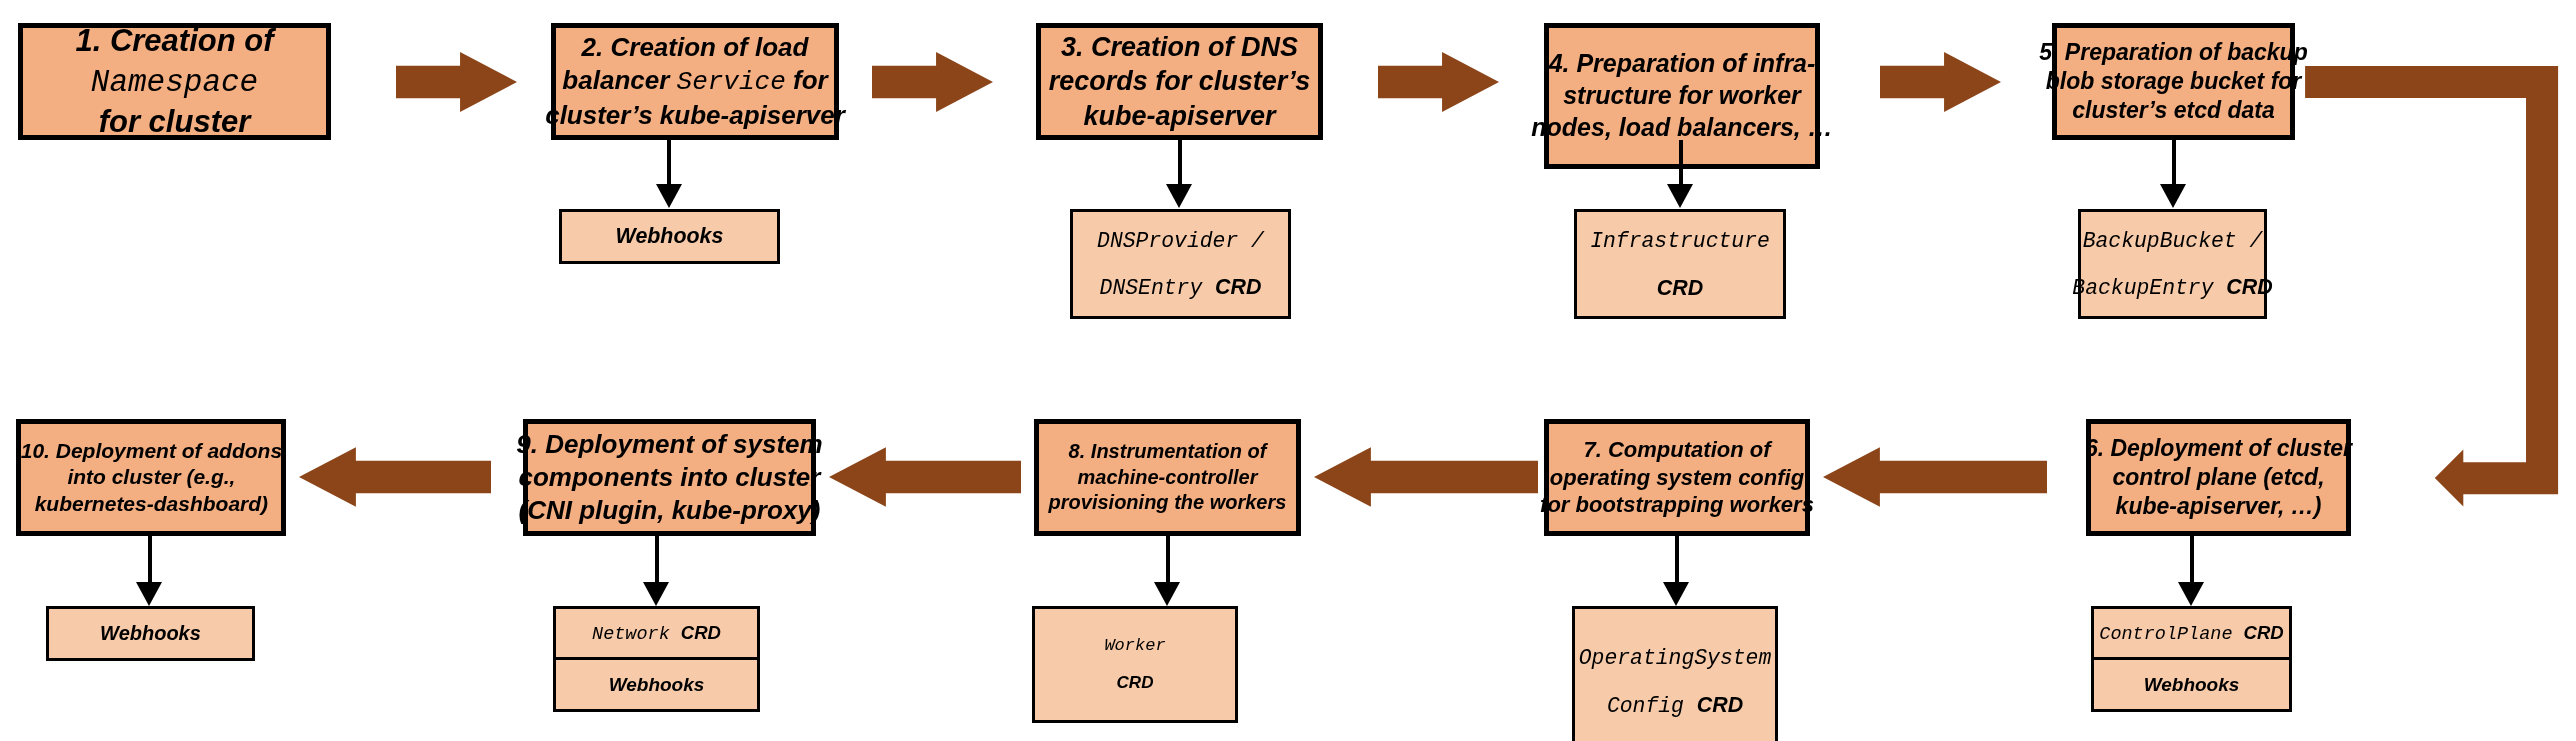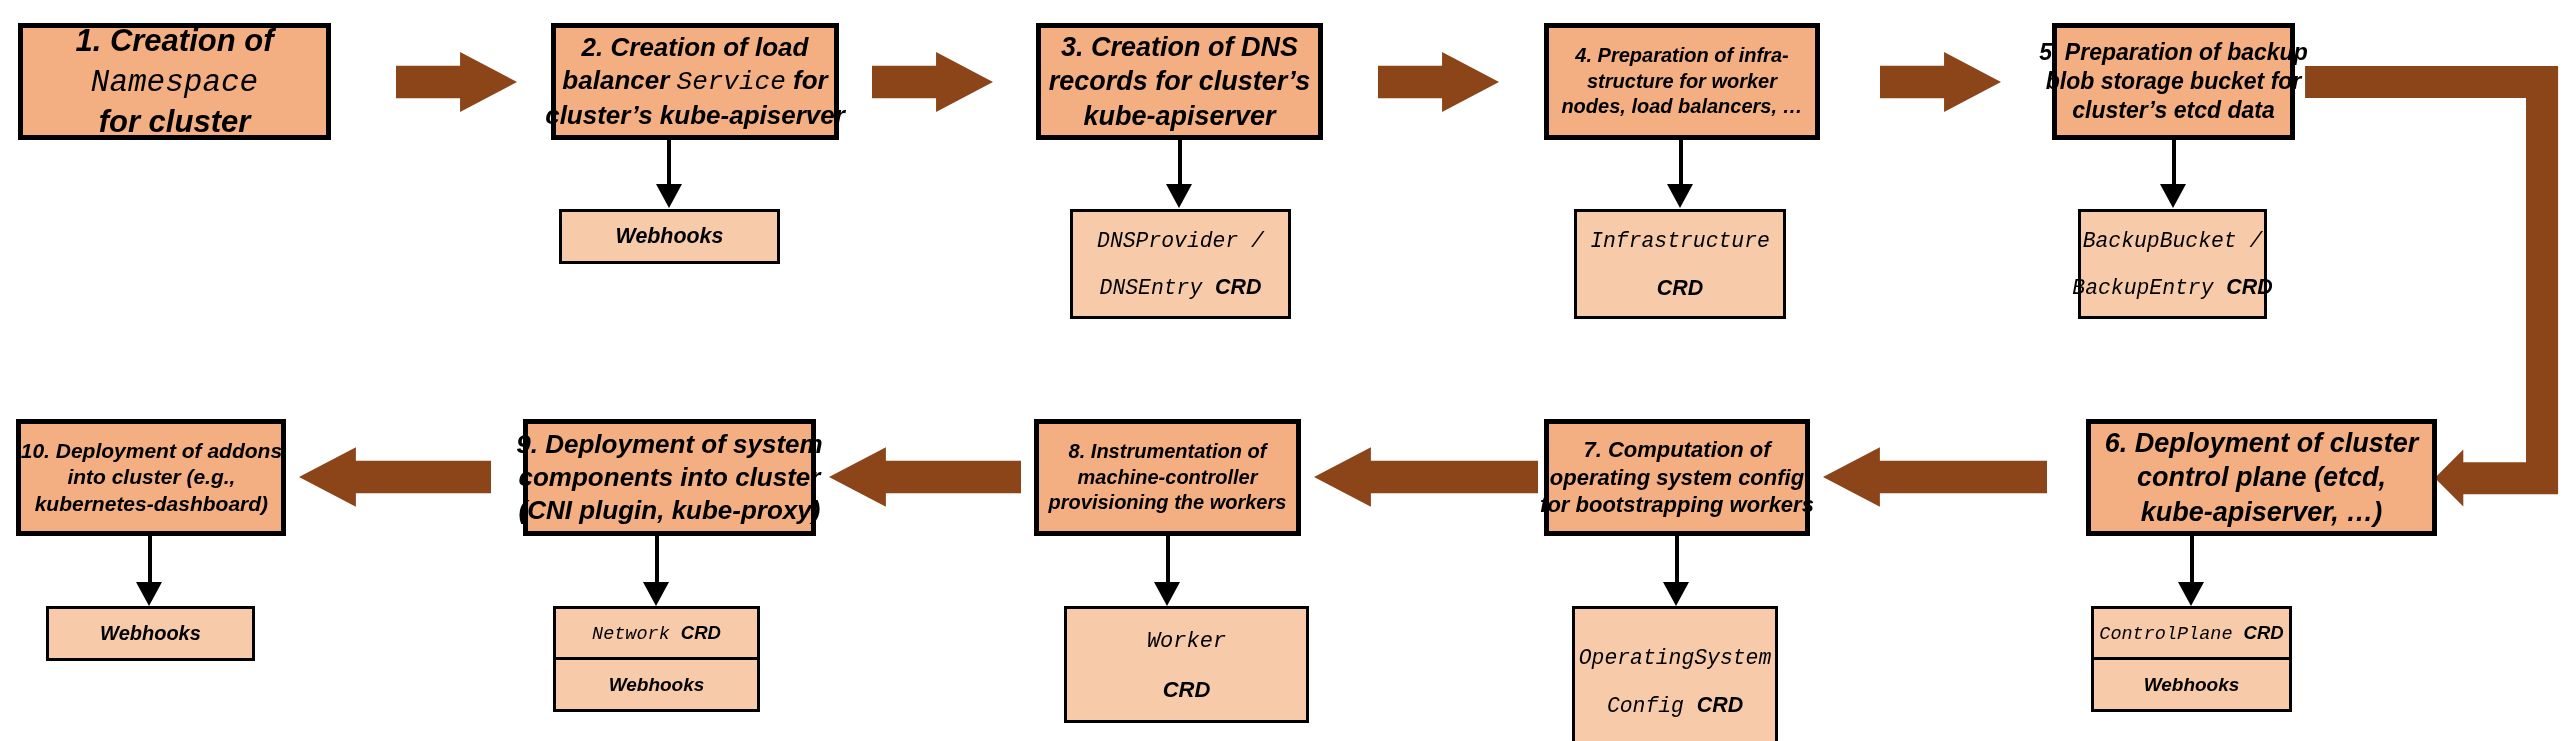--- a/index.html
+++ b/index.html
@@ -103,21 +103,21 @@
   <div class="vhead" style="left:1166px;top:184px"></div>
   <div class="sub tall" style="left:1070px;top:209px;width:221px;height:110px;font-size:21.4px">
     <div class="inner"><span class="mono">DNSProvider /
 DNSEntry </span><span class="crd">CRD</span></div>
   </div>
 
   <svg class="arrow" style="left:1378px;top:52px" width="121" height="60" viewBox="0 0 170 84">
     <polygon points="0,19 90,19 90,0 170,42 90,84 90,65 0,65"></polygon>
   </svg>
 
-  <div class="step" style="left:1544px;top:23px;width:276px;height:117px;font-size:20px">
+  <div class="step" style="left:1544px;top:23px;width:276px;height:146px;font-size:25px">
     <div class="title"><span>4. Preparation of infra-
 structure for worker
 nodes, load balancers, …</span></div>
   </div>
   <div class="vline" style="left:1679px;top:140px;height:46px"></div>
   <div class="vhead" style="left:1667px;top:184px"></div>
   <div class="sub tall" style="left:1574px;top:209px;width:212px;height:110px;font-size:21.4px">
     <div class="inner"><span class="mono">Infrastructure
 </span><span class="crd">CRD</span></div>
   </div>
@@ -135,21 +135,21 @@
   <div class="vhead" style="left:2160px;top:184px"></div>
   <div class="sub tall" style="left:2078px;top:209px;width:189px;height:110px;font-size:21.4px">
     <div class="inner"><span class="mono">BackupBucket /
 BackupEntry </span><span class="crd">CRD</span></div>
   </div>
 
   <svg class="arrow" style="left:2305px;top:61px" width="271" height="449" viewBox="0 0 380 630">
     <polygon points="0,7 355,7 355,608 222,608 222,625 182,585 222,545 222,563 310,563 310,52 0,52"></polygon>
   </svg>
 
-  <div class="step" style="left:2086px;top:419px;width:351px;height:117px;font-size:27px">
+  <div class="step" style="left:2086px;top:419px;width:265px;height:117px;font-size:23px">
     <div class="title"><span>6. Deployment of cluster
 control plane (etcd,
 kube-apiserver, …)</span></div>
   </div>
   <div class="vline" style="left:2190px;top:536px;height:47px"></div>
   <div class="vhead" style="left:2178px;top:582px"></div>
   <div class="sub" style="left:2091px;top:606px;width:201px;height:55px;font-size:18.5px">
     <div class="inner"><span class="mono">ControlPlane </span><span class="crd">CRD</span></div>
   </div>
   <div class="sub" style="left:2091px;top:657px;width:201px;height:55px;font-size:19px">
@@ -176,21 +176,21 @@
     <polygon points="315,19 80,19 80,0 0,42 80,84 80,65 315,65"></polygon>
   </svg>
 
   <div class="step" style="left:1034px;top:419px;width:267px;height:117px;font-size:20px">
     <div class="title"><span>8. Instrumentation of
 machine-controller
 provisioning the workers</span></div>
   </div>
   <div class="vline" style="left:1166px;top:536px;height:47px"></div>
   <div class="vhead" style="left:1154px;top:582px"></div>
-  <div class="sub tall" style="left:1064px;top:606px;width:245px;height:117px;font-size:22px">
+  <div class="sub tall" style="left:1032px;top:606px;width:206px;height:117px;font-size:17px">
     <div class="inner"><span class="mono">Worker
 </span><span class="crd">CRD</span></div>
   </div>
 
   <svg class="arrow" style="left:829px;top:447px" width="192" height="60" viewBox="0 0 270 84">
     <polygon points="270,19 80,19 80,0 0,42 80,84 80,65 270,65"></polygon>
   </svg>
 
   <div class="step" style="left:523px;top:419px;width:293px;height:117px;font-size:26px">
     <div class="title"><span>9. Deployment of system

